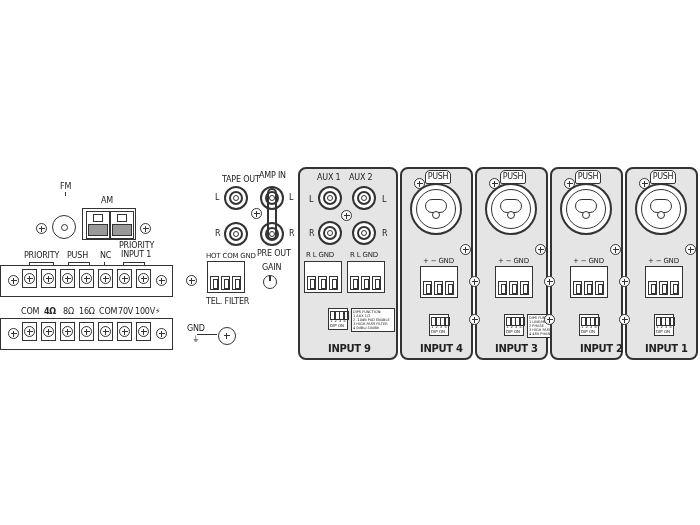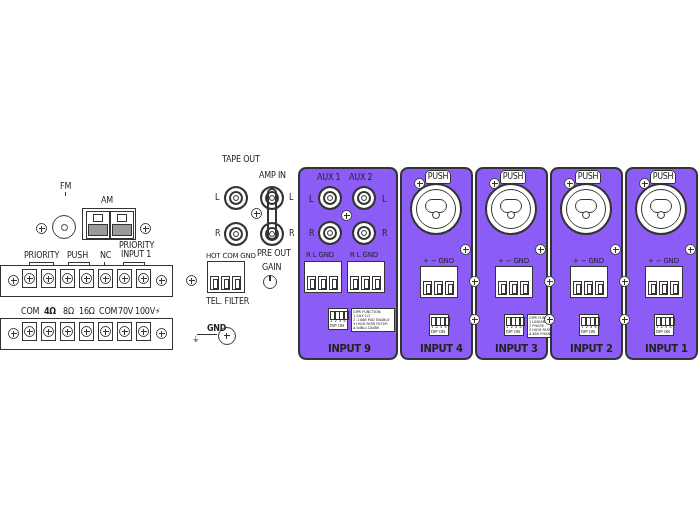--- a/index.html
+++ b/index.html
@@ -1,21 +1,21 @@
 <!DOCTYPE html>
 <html><head>
 <meta charset="utf-8">
 <style>
   html,body{margin:0;padding:0;background:#ffffff;}
   body{width:700px;height:525px;position:relative;overflow:hidden;font-family:"DejaVu Sans",sans-serif;color:#222;}
   .abs{position:absolute;}
   .lbl{position:absolute;font-size:8px;letter-spacing:-0.2px;white-space:nowrap;color:#222;line-height:1;}
   .lbl-sm{font-size:7px;}
   .lbl-big{font-size:10px;font-weight:bold;letter-spacing:-0.3px;}
-  .panel{position:absolute;border:2px solid #333;border-radius:8px;box-sizing:border-box;background:#8b5cf6;}
+  .panel{position:absolute;border:2px solid #333;border-radius:8px;box-sizing:border-box;background:#e5e5e5;}
   .screw{position:absolute;width:11px;height:11px;border:1.2px solid #333;border-radius:50%;box-sizing:border-box;background:#fff;}
   .screw:before,.screw:after{content:"";position:absolute;left:50%;top:50%;background:#333;}
   .screw:before{width:6px;height:1.3px;margin-left:-3px;margin-top:-0.65px;}
   .screw:after{width:1.3px;height:6px;margin-left:-0.65px;margin-top:-3px;}
   .rca{position:absolute;width:24px;height:24px;border-radius:50%;border:2px solid #333;box-sizing:border-box;background:#fff;}
   .rca:before{content:"";position:absolute;left:3px;top:3px;width:14px;height:14px;border:2px solid #333;border-radius:50%;box-sizing:border-box;}
   .rca:after{content:"";position:absolute;left:7px;top:7px;width:6px;height:6px;border:1.5px solid #333;border-radius:50%;box-sizing:border-box;}
   .tblock{position:absolute;border:1.5px solid #333;box-sizing:border-box;background:#fff;}
   .tslot{position:absolute;bottom:2px;width:9px;height:14px;border:1.3px solid #333;box-sizing:border-box;background:#fff;}
   .tslot:after{content:"";position:absolute;left:1.5px;top:2px;width:3px;height:8px;border:1px solid #333;}
@@ -124,28 +124,28 @@
     </div>
   <div class="term" style="left:116px;">
       <div class="screw"></div>
     </div>
   <div class="term" style="left:135px;">
       <div class="screw"></div>
     </div>
   <div class="screw" style="left:155px;top:9px;"></div>
 </div>
 
-<div class="lbl" style="left:207px;top:325px;font-weight:bold;">GND</div>
+<div class="lbl" style="left:187px;top:325px;">GND</div>
 <div class="abs" style="left:197px;top:334px;width:20px;height:1px;background:#333;"></div>
 <div class="abs" style="left:193px;top:336px;font-size:8px;line-height:1;">⏚</div>
 <div class="abs" style="left:218px;top:327px;width:18px;height:18px;border:1.3px solid #333;border-radius:50%;box-sizing:border-box;">
   <div class="screw" style="left:2px;top:2px;border:none;"></div>
 </div>
 
-<div class="lbl" style="left:222px;top:156px;">TAPE OUT</div>
+<div class="lbl" style="left:222px;top:176px;">TAPE OUT</div>
 <div class="lbl" style="left:259px;top:172px;">AMP IN</div>
 <div class="lbl" style="left:215px;top:194px;">L</div>
 <div class="lbl" style="left:215px;top:230px;">R</div>
 <div class="lbl" style="left:289px;top:194px;">L</div>
 <div class="lbl" style="left:289px;top:230px;">R</div>
 <div class="rca" style="left:224px;top:186px;"></div>
 <div class="rca" style="left:224px;top:222px;"></div>
 <div class="screw" style="left:251px;top:208px;"></div>
 <div class="rca" style="left:260px;top:186px;"></div>
 <div class="rca" style="left:260px;top:222px;"></div>
@@ -281,21 +281,21 @@
     <div class="tslot" style="left:24px;"></div>
   </div>
   <div class="dip" style="left:27px;top:145px;">
     <div class="sw" style="left:1px;"></div>
     <div class="sw" style="left:5.5px;"></div>
     <div class="sw" style="left:10px;"></div>
     <div class="sw" style="left:14.5px;"></div>
     <div class="nums">1 2 3 4</div>
     <div class="dn"><span>DIP</span> <span>ON</span></div>
   </div>
-  <div class="lbl lbl-big" style="left:18px;top:175px;">INPUT 2</div>
+  <div class="lbl lbl-big" style="left:28px;top:175px;">INPUT 2</div>
 </div>
 
 <div class="panel" style="left:625px;top:167px;width:73px;height:193px;">
   <div class="screw" style="left:12px;top:9px;"></div>
   <div class="push" style="left:23px;top:1px;">PUSH</div>
   <div class="xlr" style="left:8px;top:14px;">
     <div class="ring"></div>
     <div class="core"></div>
     <div class="pin"></div>
   </div>

